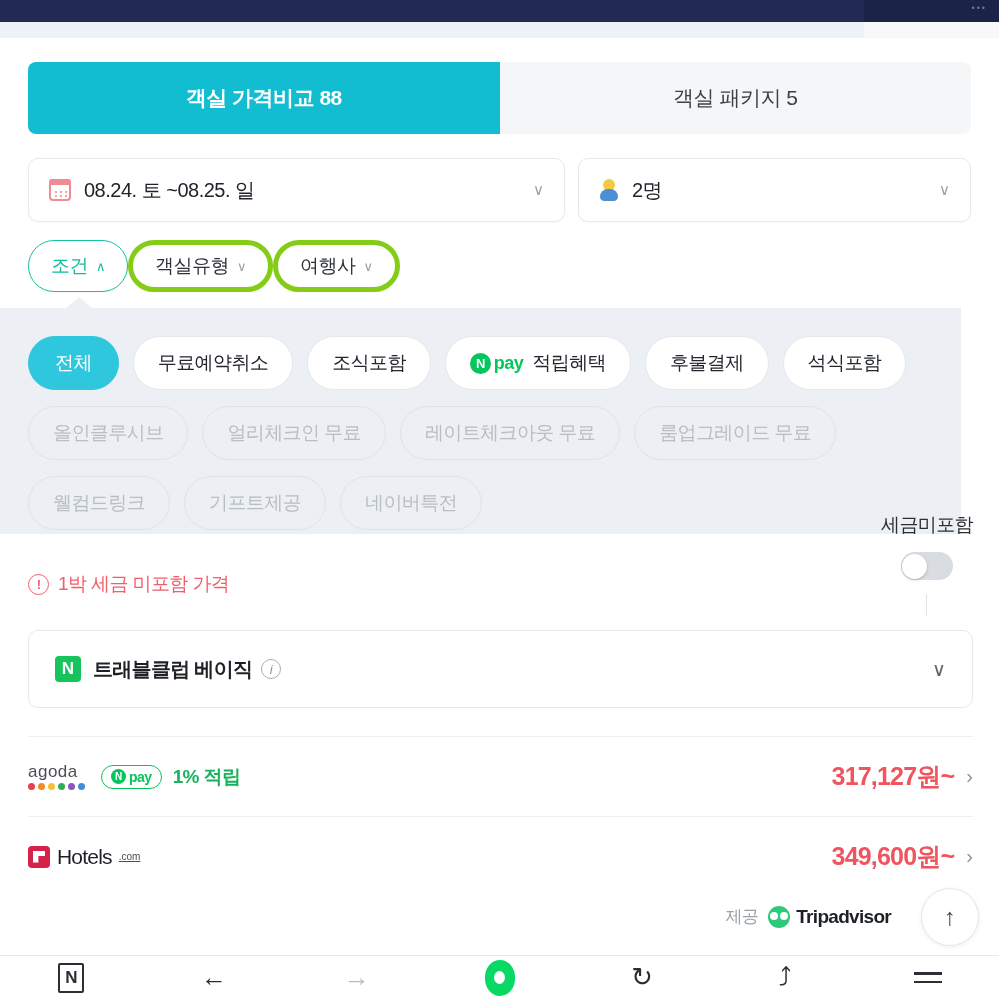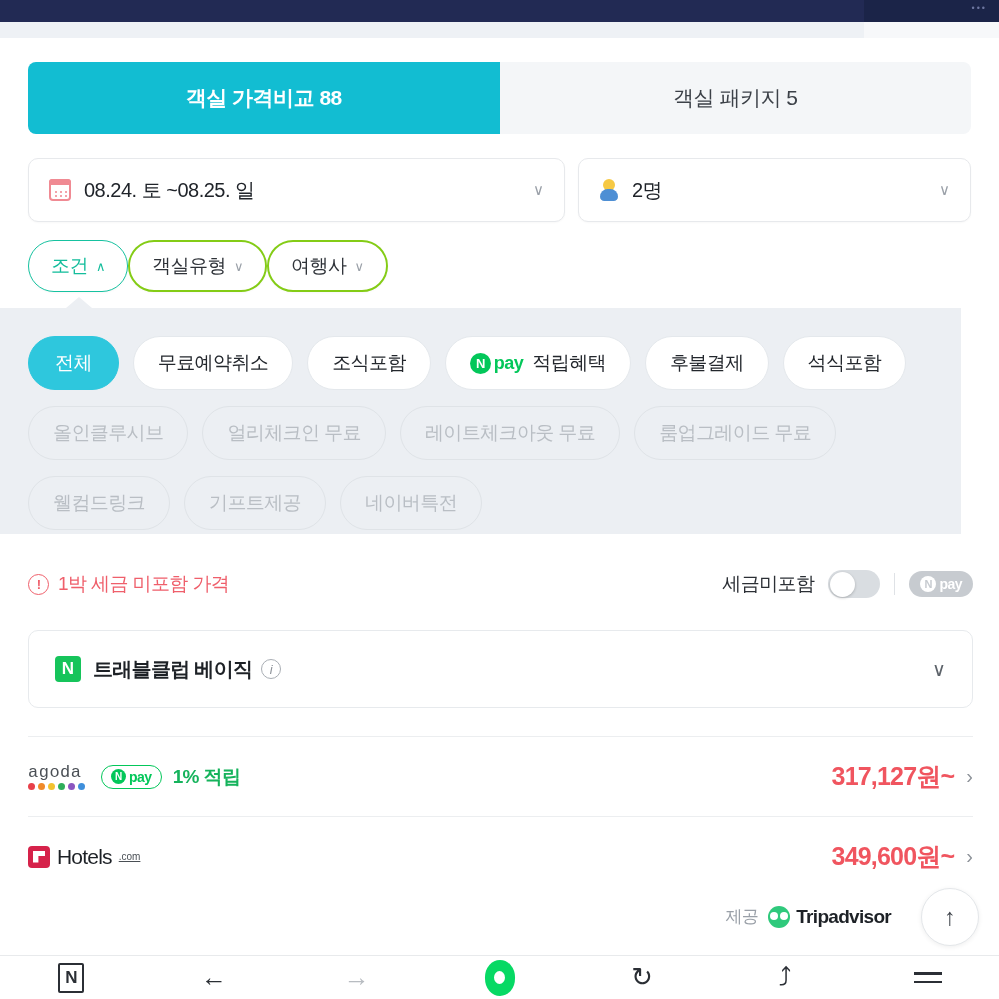--- a/index.html
+++ b/index.html
@@ -80,21 +80,21 @@
   .person-ico .head{ position:absolute; top:0; left:4px; width:12px; height:12px;
                      border-radius:50%; background:#f6c944;}
   .person-ico .body{ position:absolute; bottom:0; left:1px; width:18px; height:12px;
                      border-radius:9px 9px 5px 5px; background:#4e8fd4;}
 
   
   .filterbar {
     position:absolute; top:240px; left:28px; display:flex; 
   }
   .fpill {
-    height:52px; border-radius:26px; background:#fff; border:2px solid #84cc16;
+    height:52px; border-radius:26px; background:#fff; border:5px solid #84cc16;
     display:flex; align-items:center; padding:0 22px; gap:8px;
     font-size:19px; color:#2e3238; letter-spacing:-0.5px;
     box-shadow:0 1px 2px rgba(0,0,0,.03);
   }
   .fpill.sel { border:1.5px solid #16c2a0; color:#14bd9c; }
   .fpill .arw{ font-size:13px; color:#9aa0a8; }
   .fpill.sel .arw{ color:#14bd9c; }
 
   
   .cond-panel{
@@ -130,21 +130,21 @@
   
   .taxrow{
     position:absolute; top:560px; left:28px; width:945px; height:48px;
     display:flex; align-items:center;
   }
   .tax-warn{ display:flex; align-items:center; gap:9px; color:#ef5f6b; font-size:19px; letter-spacing:-0.6px;}
   .warn-ico{
     width:21px;height:21px;border:1.6px solid #ef5f6b;border-radius:50%;
     display:flex;align-items:center;justify-content:center;font-size:13px;font-weight:700;
   }
-  .tax-right{ margin-left:auto; display:flex; align-items:center; gap:14px;}
+  .tax-right{ margin-left:auto; display:flex; align-items:center; gap:14px;flex-direction:column;}
   .tax-right .lbl{ font-size:19px; color:#2b2f35; letter-spacing:-0.6px; font-weight:500;}
   .toggle{
     width:52px;height:28px;border-radius:14px;background:#d9dde1;position:relative;
   }
   .toggle .knob{
     position:absolute; top:1.5px; left:1.5px; width:25px;height:25px;border-radius:50%;
     background:#fff; box-shadow:0 1px 3px rgba(0,0,0,.22);
   }
   .divider-v{ width:1px; height:22px; background:#dfe2e6; }
   .npay-pill{
@@ -183,21 +183,21 @@
   #row-agoda{ top:736px; }
   #row-hotels{ top:816px; }
   .price-row .left{ display:flex; align-items:center; gap:11px; }
   .price-row .right{ margin-left:auto; display:flex; align-items:center; gap:12px;text-align:right; }
   .price-amt{ font-size:25px; font-weight:700; color:#f0555f; letter-spacing:-0.8px;}
   .price-chev{ font-size:20px; color:#8d9299; }
 
   
   .agoda-logo{ width:62px; }
   .agoda-logo .word{ font-size:17px; color:#4a4f55; letter-spacing:0.5px; line-height:16px;
-                     font-family:Liberation Mono, monospace;}
+                     font-family:Liberation Sans, sans-serif;}
   .agoda-dots{ display:flex; gap:3px; margin-top:2px; }
   .agoda-dots i{ width:7px;height:7px;border-radius:50%; display:block;}
 
   
   .npay-badge{
     height:24px; padding:0 9px; border-radius:12px; background:#fff;
     border:1.6px solid #03c75a; display:flex; align-items:center; gap:3px;
   }
   .npay-badge .n{ width:15px;height:15px;border-radius:50%;background:#03c75a;color:#fff;
     font-size:10px;font-weight:700;display:flex;align-items:center;justify-content:center;}

